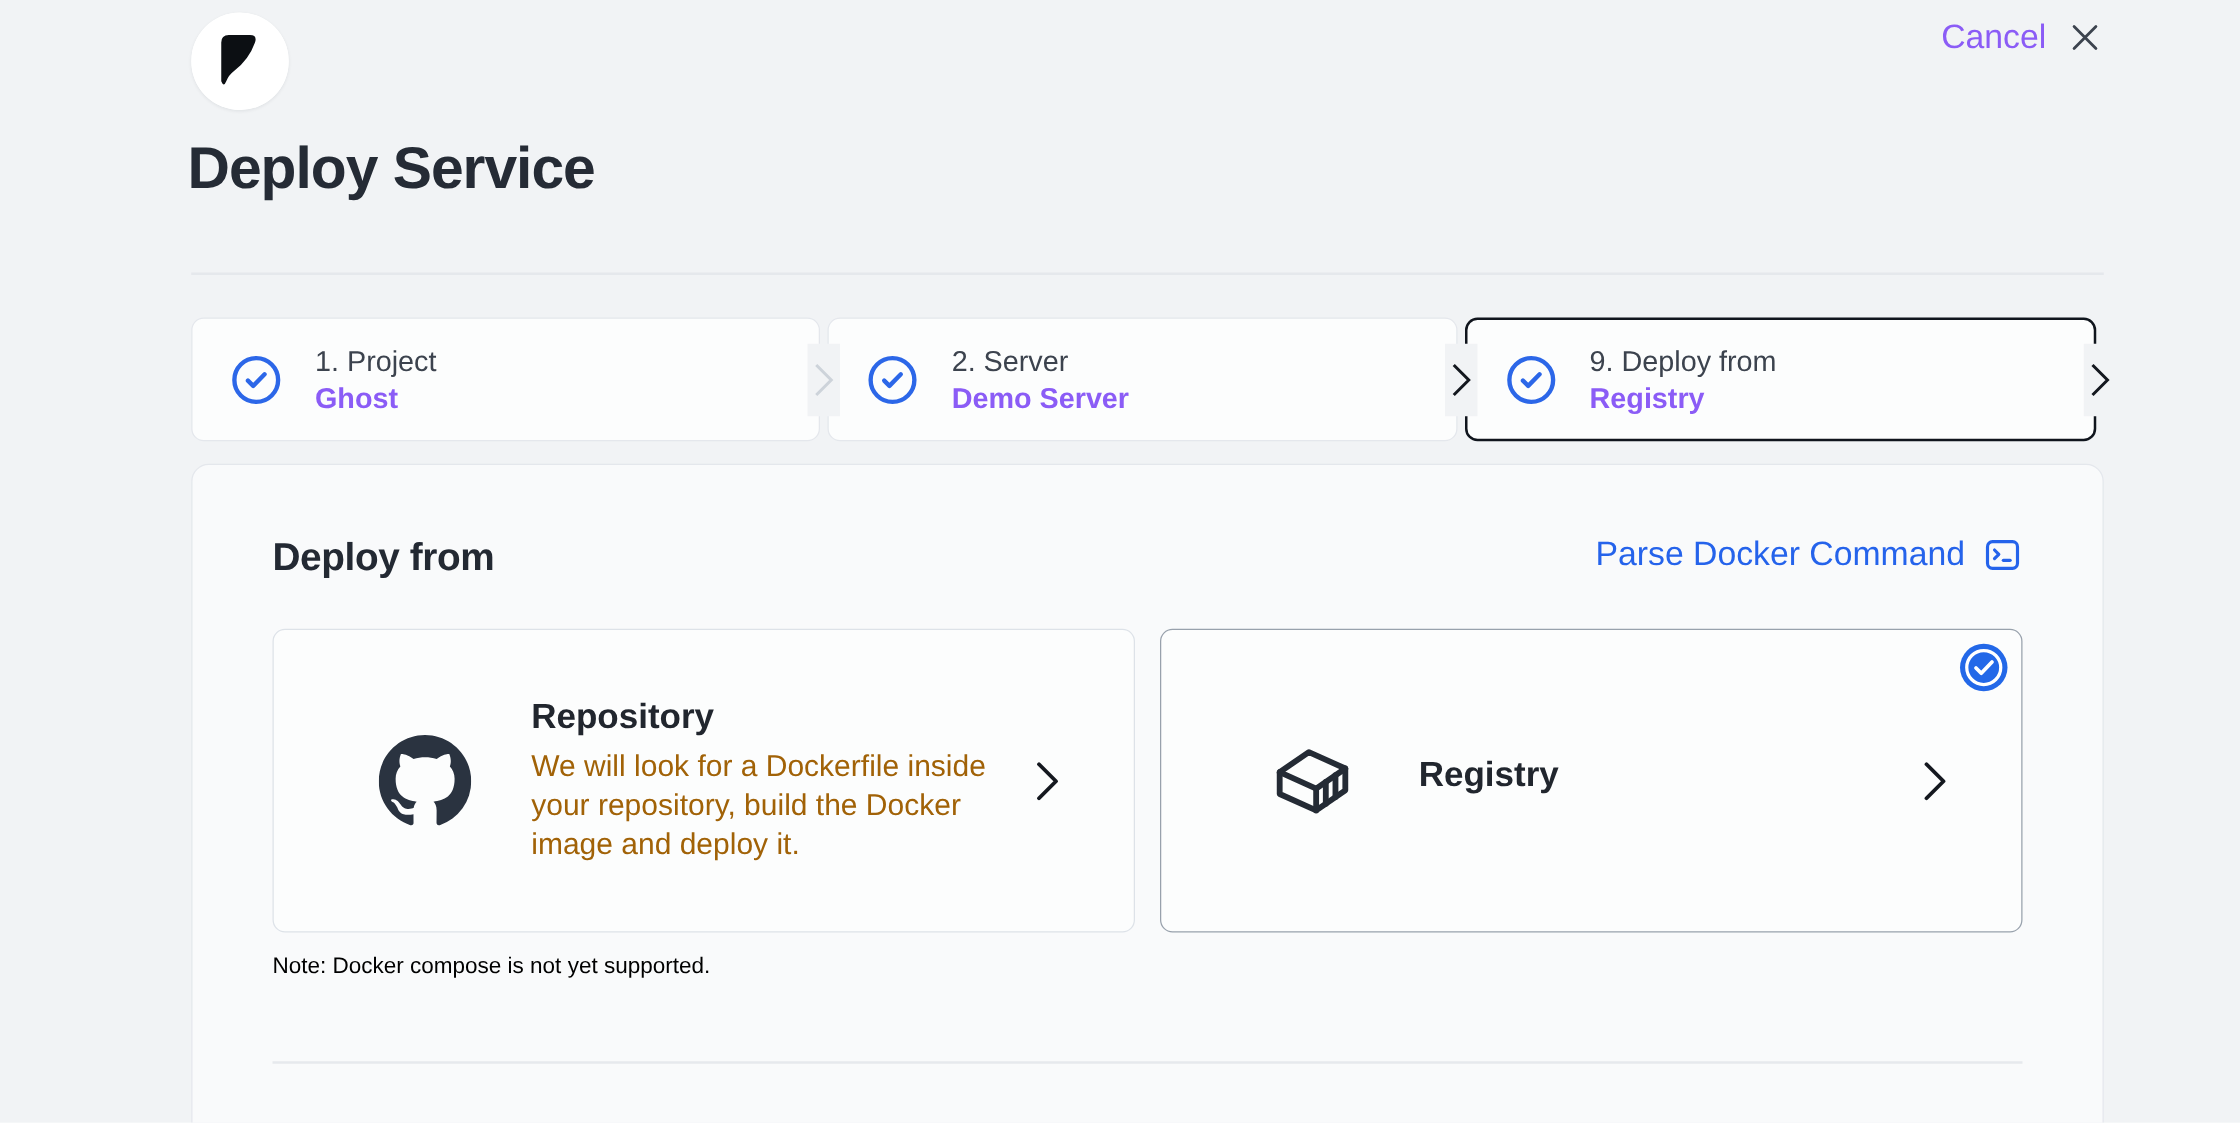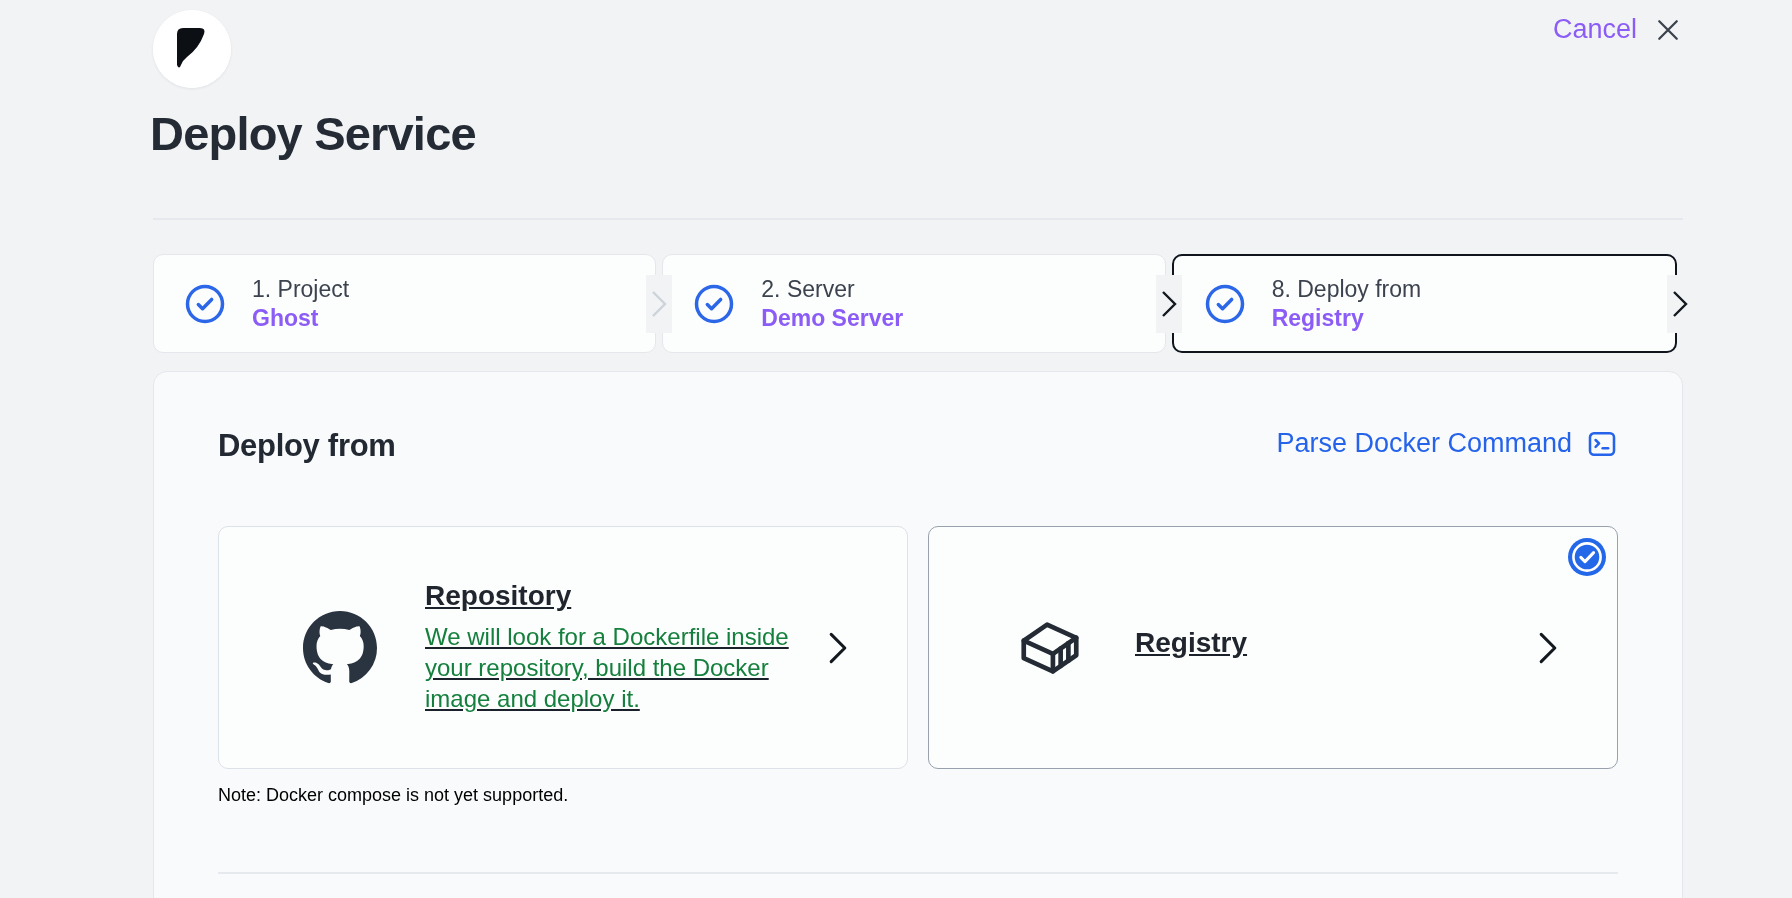--- a/index.html
+++ b/index.html
@@ -59,32 +59,32 @@
     background:#f9fafb; border:1px solid #e4e7ec; border-radius:14px;
     padding:56px 64px 0 64px;
   }
   .panel-head { display:flex; align-items:flex-start; justify-content:space-between; height:40px; }
   .panel-heading { font-size:31px; font-weight:700; color:#232933; letter-spacing:-0.3px; }
   .parse-link {
     display:flex; align-items:flex-start; gap:14px;
     color:#2563eb; font-size:27px; font-weight:500; cursor:pointer;
   }
 
-  .opt-row { display:flex; gap:20px; margin-top:58px;text-decoration:underline; }
+  .opt-row { display:flex; gap:20px; margin-top:35px; }
   .opt-card {
     position:relative; flex:1 1 0; height:243px;
     background:#fcfdfd; border:1px solid #dde2e8; border-radius:10px;
     display:flex; align-items:center;
     padding:0 56px 0 84px; cursor:pointer;
   }
   .opt-card.selected { border:1px solid #98a1ac; }
   .opt-icon { width:74px; flex:0 0 74px; margin-right:48px; display:flex; align-items:center; justify-content:center; }
   .opt-texts { display:flex; flex-direction:column; }
   .opt-title { font-size:28px; font-weight:700; color:#21262e; margin-bottom:10px; }
-  .opt-desc { font-size:24px; color:#15803d; line-height:1.28; }
+  .opt-desc { font-size:24px; color:#a16207; line-height:1.28; }
   .opt-card.repo .opt-desc { max-width:452px; }
   .opt-card.registry .opt-desc { max-width:372px; }
   .opt-chevron { margin-left:auto; display:flex; }
   .sel-badge { position:absolute; top:10px; right:10px; width:40px; height:40px; }
 
   .note-line { margin-top:16px; font-size:18px; color:#000000; }
   .divider-bottom { margin-top:66px; height:2px; background:#e6e9ed; width:100%; }
 </style>
 </head>
 <body>
@@ -143,21 +143,21 @@
           <path d="M2 2 L10 10 L2 18" fill="none" stroke="#14181f" stroke-width="1.6"></path>
         </svg>
     </div>
 
     <div class="step active">
       <svg width="42" height="42" viewBox="0 0 24 24">
         <circle cx="12" cy="12" r="10" fill="none" stroke="#2c67e8" stroke-width="2"></circle>
         <path d="M8.2 12.3 l2.4 2.4 L15.8 9.4" fill="none" stroke="#2c67e8" stroke-width="2" stroke-linecap="round" stroke-linejoin="round"></path>
       </svg>
       <div class="step-texts">
-        <span class="step-label">8. Deploy from</span>
+        <span class="step-label">9. Deploy from</span>
         <span class="step-value">Registry</span>
       </div>
     </div>
 
     <div class="sep">
       <svg width="22" height="30" viewBox="0 0 12 20">
           <path d="M2 2 L10 10 L2 18" fill="none" stroke="#14181f" stroke-width="1.6"></path>
         </svg>
     </div>
 

